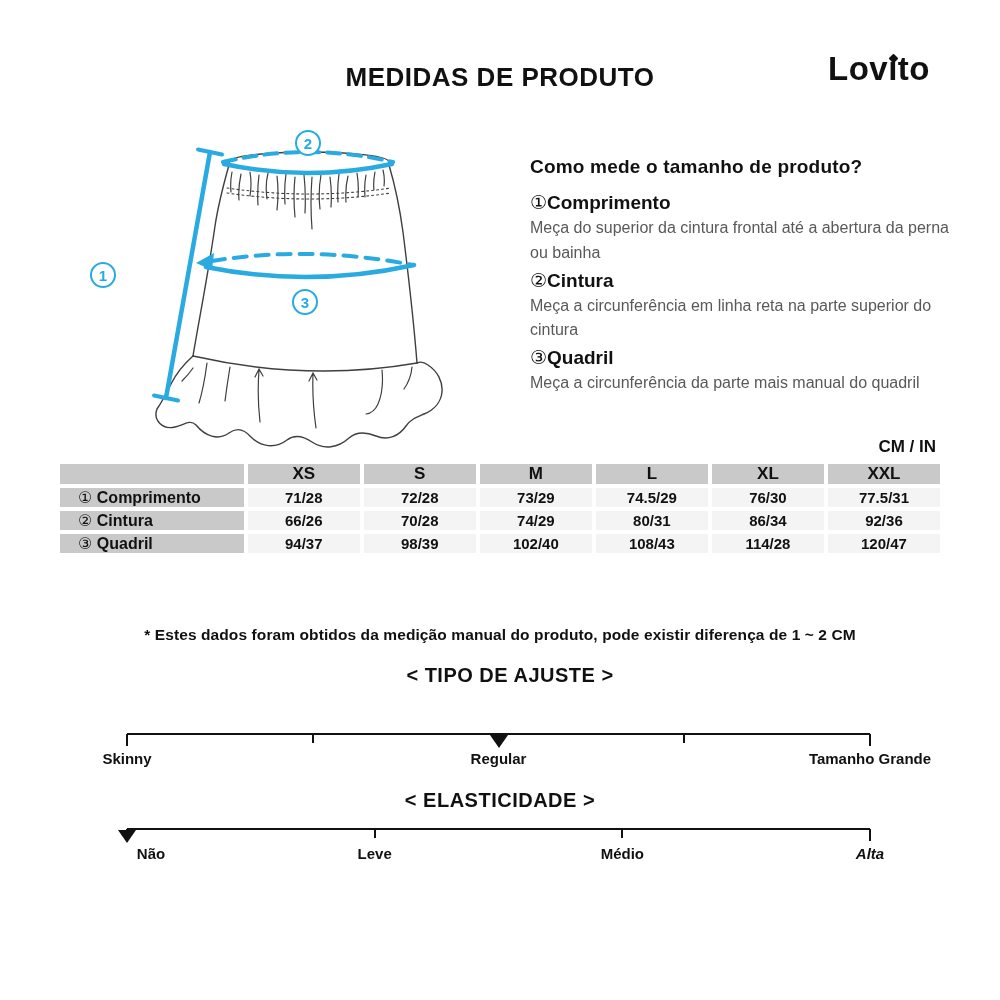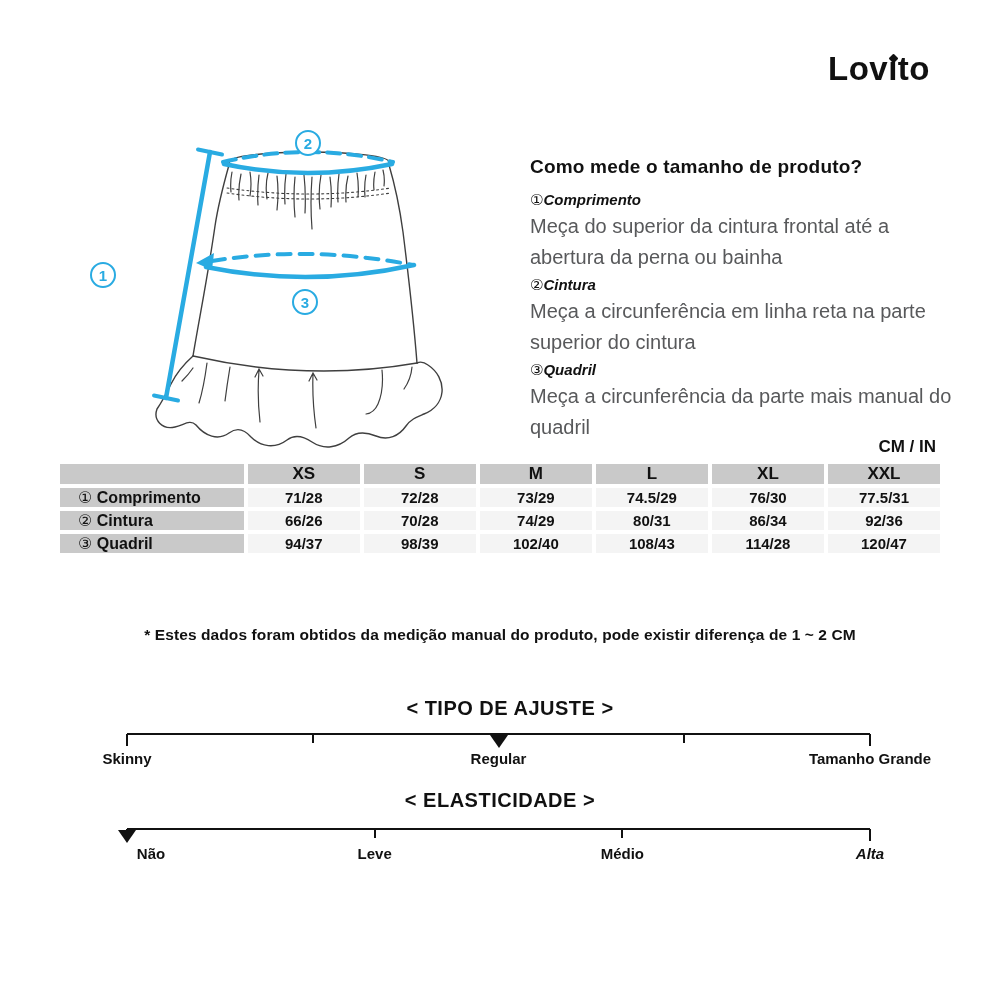--- a/index.html
+++ b/index.html
@@ -32,22 +32,22 @@
     content:"";position:absolute;left:50%;top:5px;width:7px;height:7px;
     margin-left:-3.5px;background:var(--ink);transform:rotate(45deg);border-radius:1px;
   }
 
   
   .sketch{position:absolute;left:60px;top:120px;width:450px;height:345px;}
 
   
   .guide{position:absolute;left:530px;top:156px;width:425px;}
   .guide h2{font-size:19px;font-weight:700;margin-bottom:13px;letter-spacing:.2px;}
-  .guide .item-title{font-size:15px;font-weight:700;margin-top:3px;font-style:italic;}
-  .guide .item-desc{font-size:20px;color:var(--gray-text);line-height:1.55;margin:2px 0 2px 0;}
+  .guide .item-title{font-size:19px;font-weight:700;margin-top:3px;}
+  .guide .item-desc{font-size:16px;color:var(--gray-text);line-height:1.55;margin:2px 0 2px 0;}
 
   .units{position:absolute;top:437px;right:64px;font-size:17px;font-weight:700;}
 
   
   table.size-table{
     position:absolute;left:56px;top:460px;width:888px;
     border-collapse:separate;border-spacing:4px;table-layout:fixed;
   }
   table.size-table col.c-label{width:182px;}
   table.size-table col.c-size{width:111px;}
@@ -64,21 +64,21 @@
   .footnote{
     position:absolute;top:626px;left:0;width:1000px;text-align:center;
     font-size:15.5px;font-weight:700;letter-spacing:.1px;
   }
 
   
   .scale-title{
     position:absolute;left:0;width:1000px;text-align:center;
     font-size:20px;font-weight:700;letter-spacing:.5px;
   }
-  #fit-title{top:697px;padding-left:20px;}
+  #fit-title{top:664px;padding-left:20px;}
   #elastic-title{top:789px;}
   .scale{position:absolute;left:127px;width:743px;height:44px;}
   #fit-scale{top:733px;}
   #elastic-scale{top:828px;}
   .scale .bar{position:absolute;left:0;top:0;width:100%;height:2px;background:var(--ink);}
   .scale .tick{position:absolute;top:1px;width:2px;background:var(--ink);transform:translateX(-50%);}
   .scale .tick.end{height:12px;}
   .scale .tick.mid{height:9px;}
   .scale .marker{
     position:absolute;top:2px;width:0;height:0;transform:translateX(-50%);
@@ -88,20 +88,21 @@
   .scale .s-label{
     position:absolute;top:17px;transform:translateX(-50%);white-space:nowrap;
     font-size:15px;font-weight:700;
   }
 </style>
 </head>
 <body>
 
 <div class="page">
 
+  <h1 class="title">MEDIDAS DE PRODUTO</h1>
 
   <div class="brand"><span>Lov</span><span class="logo-i">ı</span><span>to</span></div>
 
   <div class="sketch">
     <svg viewBox="0 0 450 345" width="450" height="345">
       <g fill="none" stroke="#3F3F3F" stroke-width="1.4" stroke-linecap="round">
 
         <ellipse cx="249" cy="42" rx="80" ry="10" fill="#ffffff"></ellipse>
 
         <path d="M169,45 C162,70 158,86 155,106 C148,155 139,200 133,236"></path>

